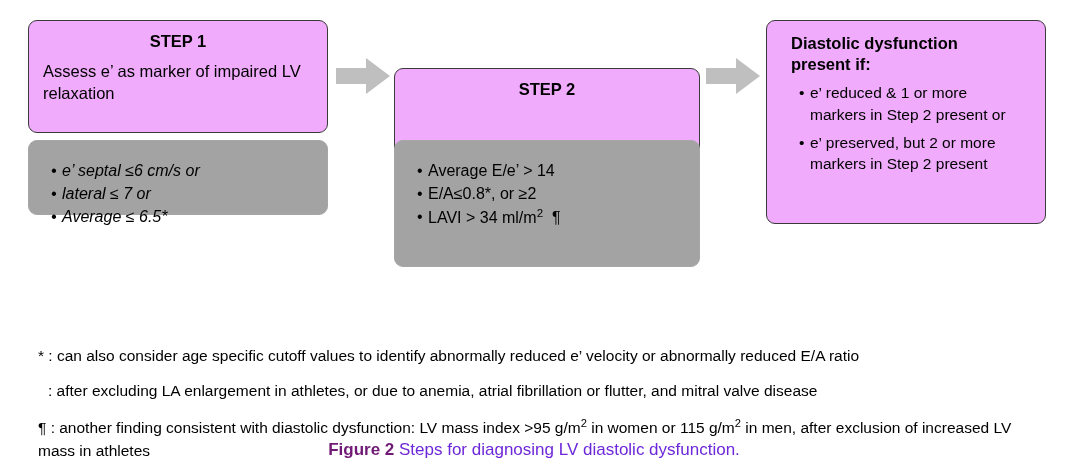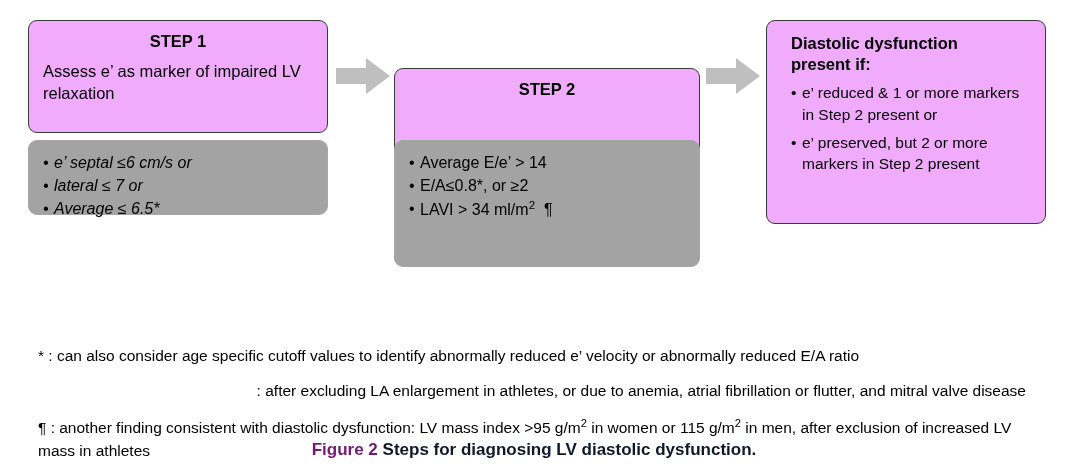--- a/index.html
+++ b/index.html
@@ -47,21 +47,21 @@
   .gbox {
     position: absolute;
     box-sizing: border-box;
     background: #a3a3a3;
     border: 1.5px solid #a6a6a6;
     border-radius: 9px;
     padding: 10px 14px;
   }
   .gbox ul, .box ul {
     list-style: none;
-    margin: 0;
+    margin: 8px;
     padding: 0;
   }
   .gbox li, .box li {
     font-size: 16px;
     line-height: 1.45;
     position: relative;
     padding-left: 11px;
   }
   .gbox li::before, .box li::before {
     content: "\2022";
@@ -103,39 +103,38 @@
   
   .footnotes {
     position: absolute;
     left: 26px;
     top: 332px;
     width: 1012px;
     font-size: 15.5px;
     line-height: 1.5;
   }
   .footnotes p { margin: 12px; }
-  .fn-indent { padding-left: 10px; text-align: right; }
+  .fn-indent { padding-left: 10px; }
   sup { font-size: 0.72em; vertical-align: super; }
 
   
   .caption {
     position: absolute;
     left: 0;
     top: 440px;
     width: 1068px;
     text-align: center;
     font-size: 17px;
   }
   .caption .cap-label {
     color: #701a75;
     font-weight: bold;
   }
   .caption .cap-text {
-    color: #0f172a;
-    font-weight: bold;
+    color: #6d28d9;
   }
 </style>
 </head>
 <body>
 
 <div class="canvas">
 
   <div class="box" id="step1-box">
     <div class="box-title">STEP 1</div>
     <div class="box-body">Assess e’ as marker of impaired LV relaxation</div>

